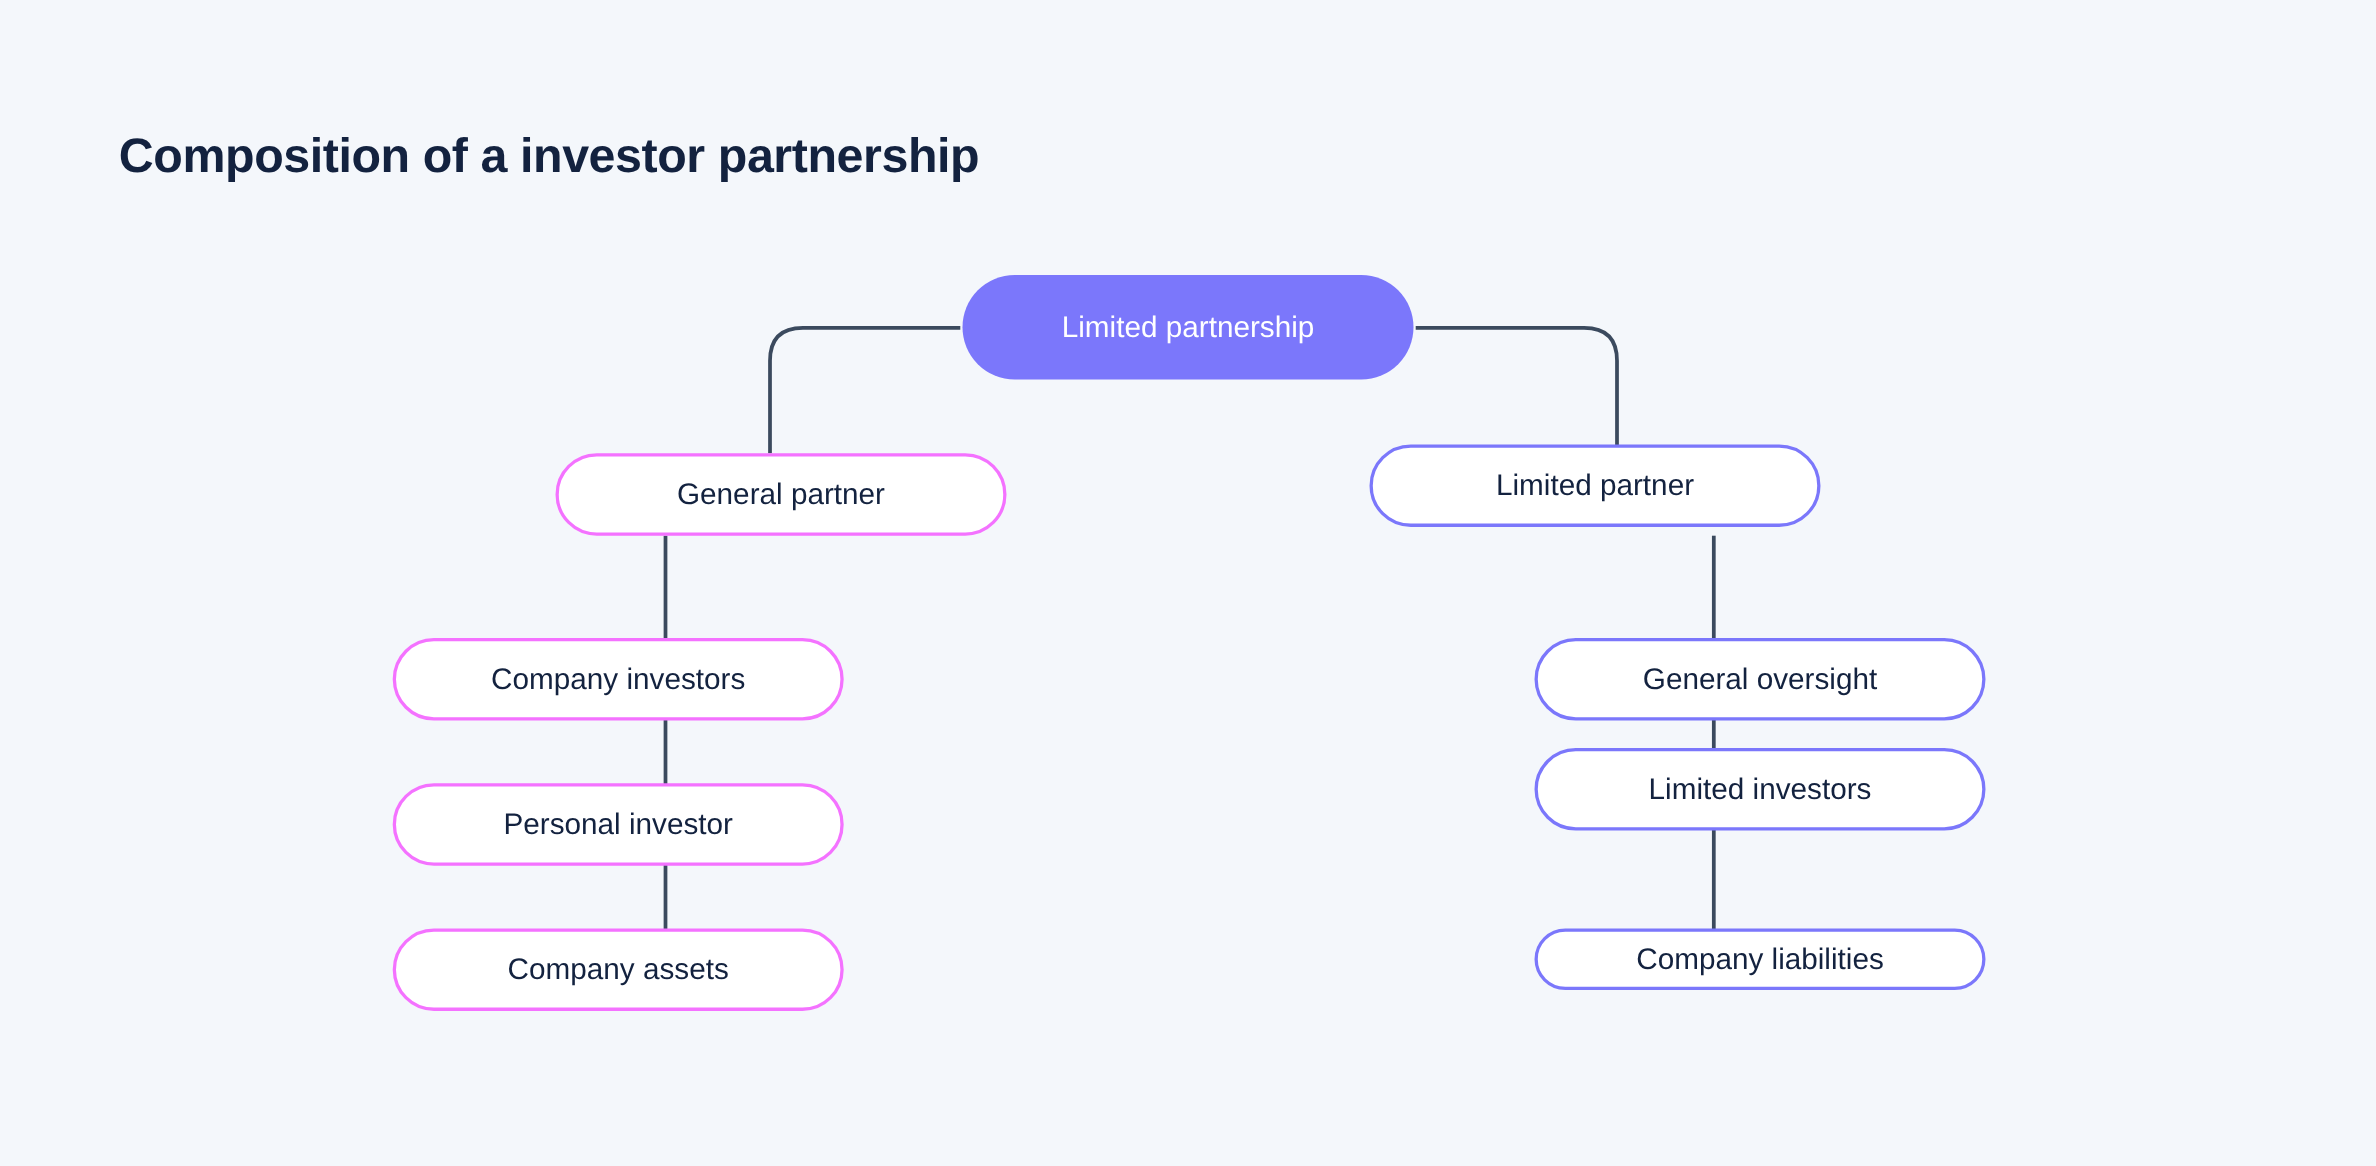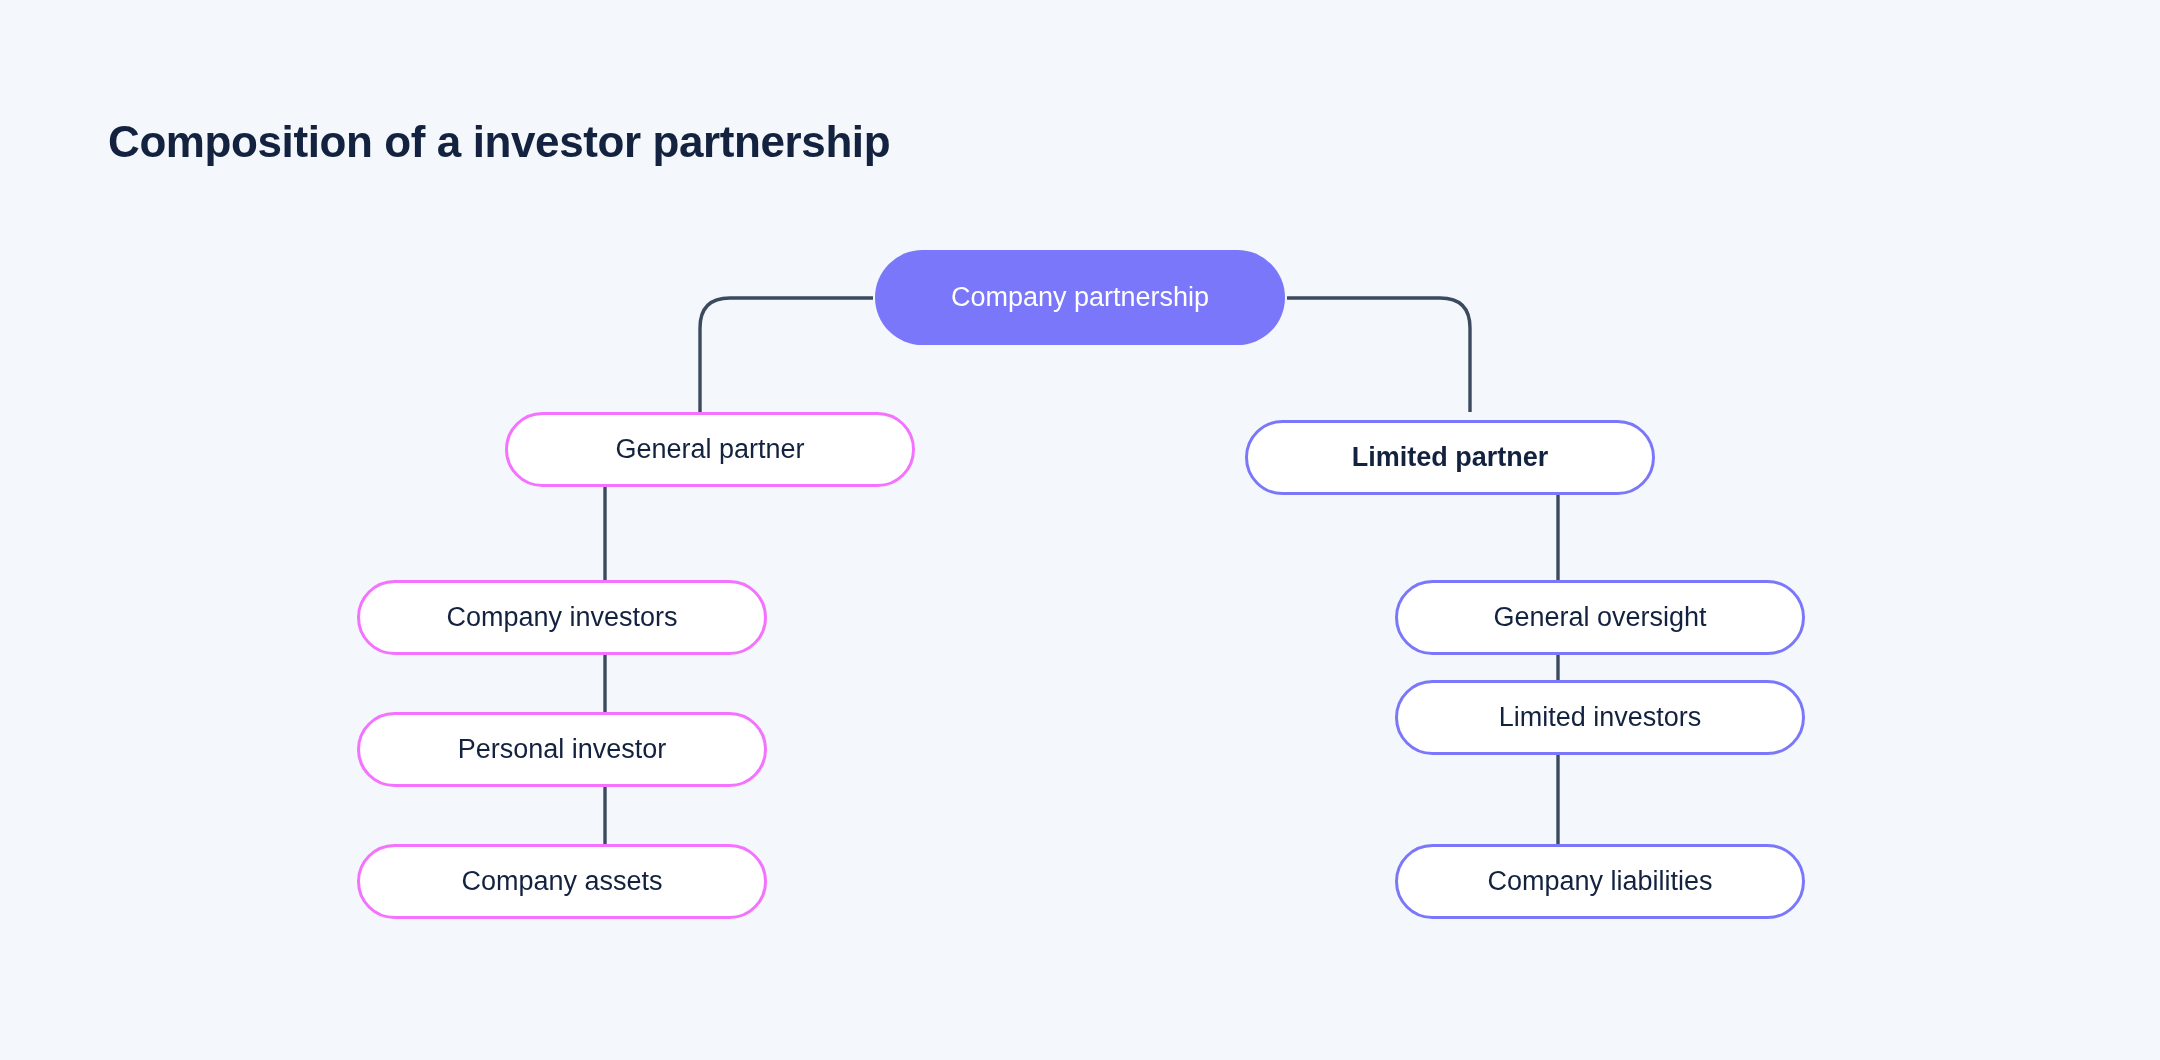--- a/index.html
+++ b/index.html
@@ -97,48 +97,48 @@
       <path d="M 605 620 L 605 735"></path>
       <path d="M 605 752 L 605 866"></path>
 
       <path d="M 1558 487 L 1558 602"></path>
       <path d="M 1558 620 L 1558 735"></path>
       <path d="M 1558 752 L 1558 866"></path>
     </g>
   </svg>
 
   <div class="node node-root" style="left:875px; top:250px; width:410px; height:95px;">
-    <span class="node-label">Company partnership</span>
+    <span class="node-label">Limited partnership</span>
   </div>
 
   <div class="node node-outline node-pink" style="left:505px; top:412px; width:410px; height:75px;">
     <span class="node-label">General partner</span>
   </div>
 
   <div class="node node-outline node-pink" style="left:357px; top:580px; width:410px; height:75px;">
     <span class="node-label">Company investors</span>
   </div>
 
   <div class="node node-outline node-pink" style="left:357px; top:712px; width:410px; height:75px;">
     <span class="node-label">Personal investor</span>
   </div>
 
   <div class="node node-outline node-pink" style="left:357px; top:844px; width:410px; height:75px;">
     <span class="node-label">Company assets</span>
   </div>
 
-  <div class="node node-outline node-blue" style="left:1245px; top:420px; width:410px; height:75px;font-weight:bold;">
+  <div class="node node-outline node-blue" style="left:1245px; top:404px; width:410px; height:75px;">
     <span class="node-label">Limited partner</span>
   </div>
 
   <div class="node node-outline node-blue" style="left:1395px; top:580px; width:410px; height:75px;">
     <span class="node-label">General oversight</span>
   </div>
 
   <div class="node node-outline node-blue" style="left:1395px; top:680px; width:410px; height:75px;">
     <span class="node-label">Limited investors</span>
   </div>
 
-  <div class="node node-outline node-blue" style="left:1395px; top:844px; width:410px; height:75px;">
+  <div class="node node-outline node-blue" style="left:1395px; top:844px; width:410px; height:56px;">
     <span class="node-label">Company liabilities</span>
   </div>
 
 </div>
 
 </body></html>

